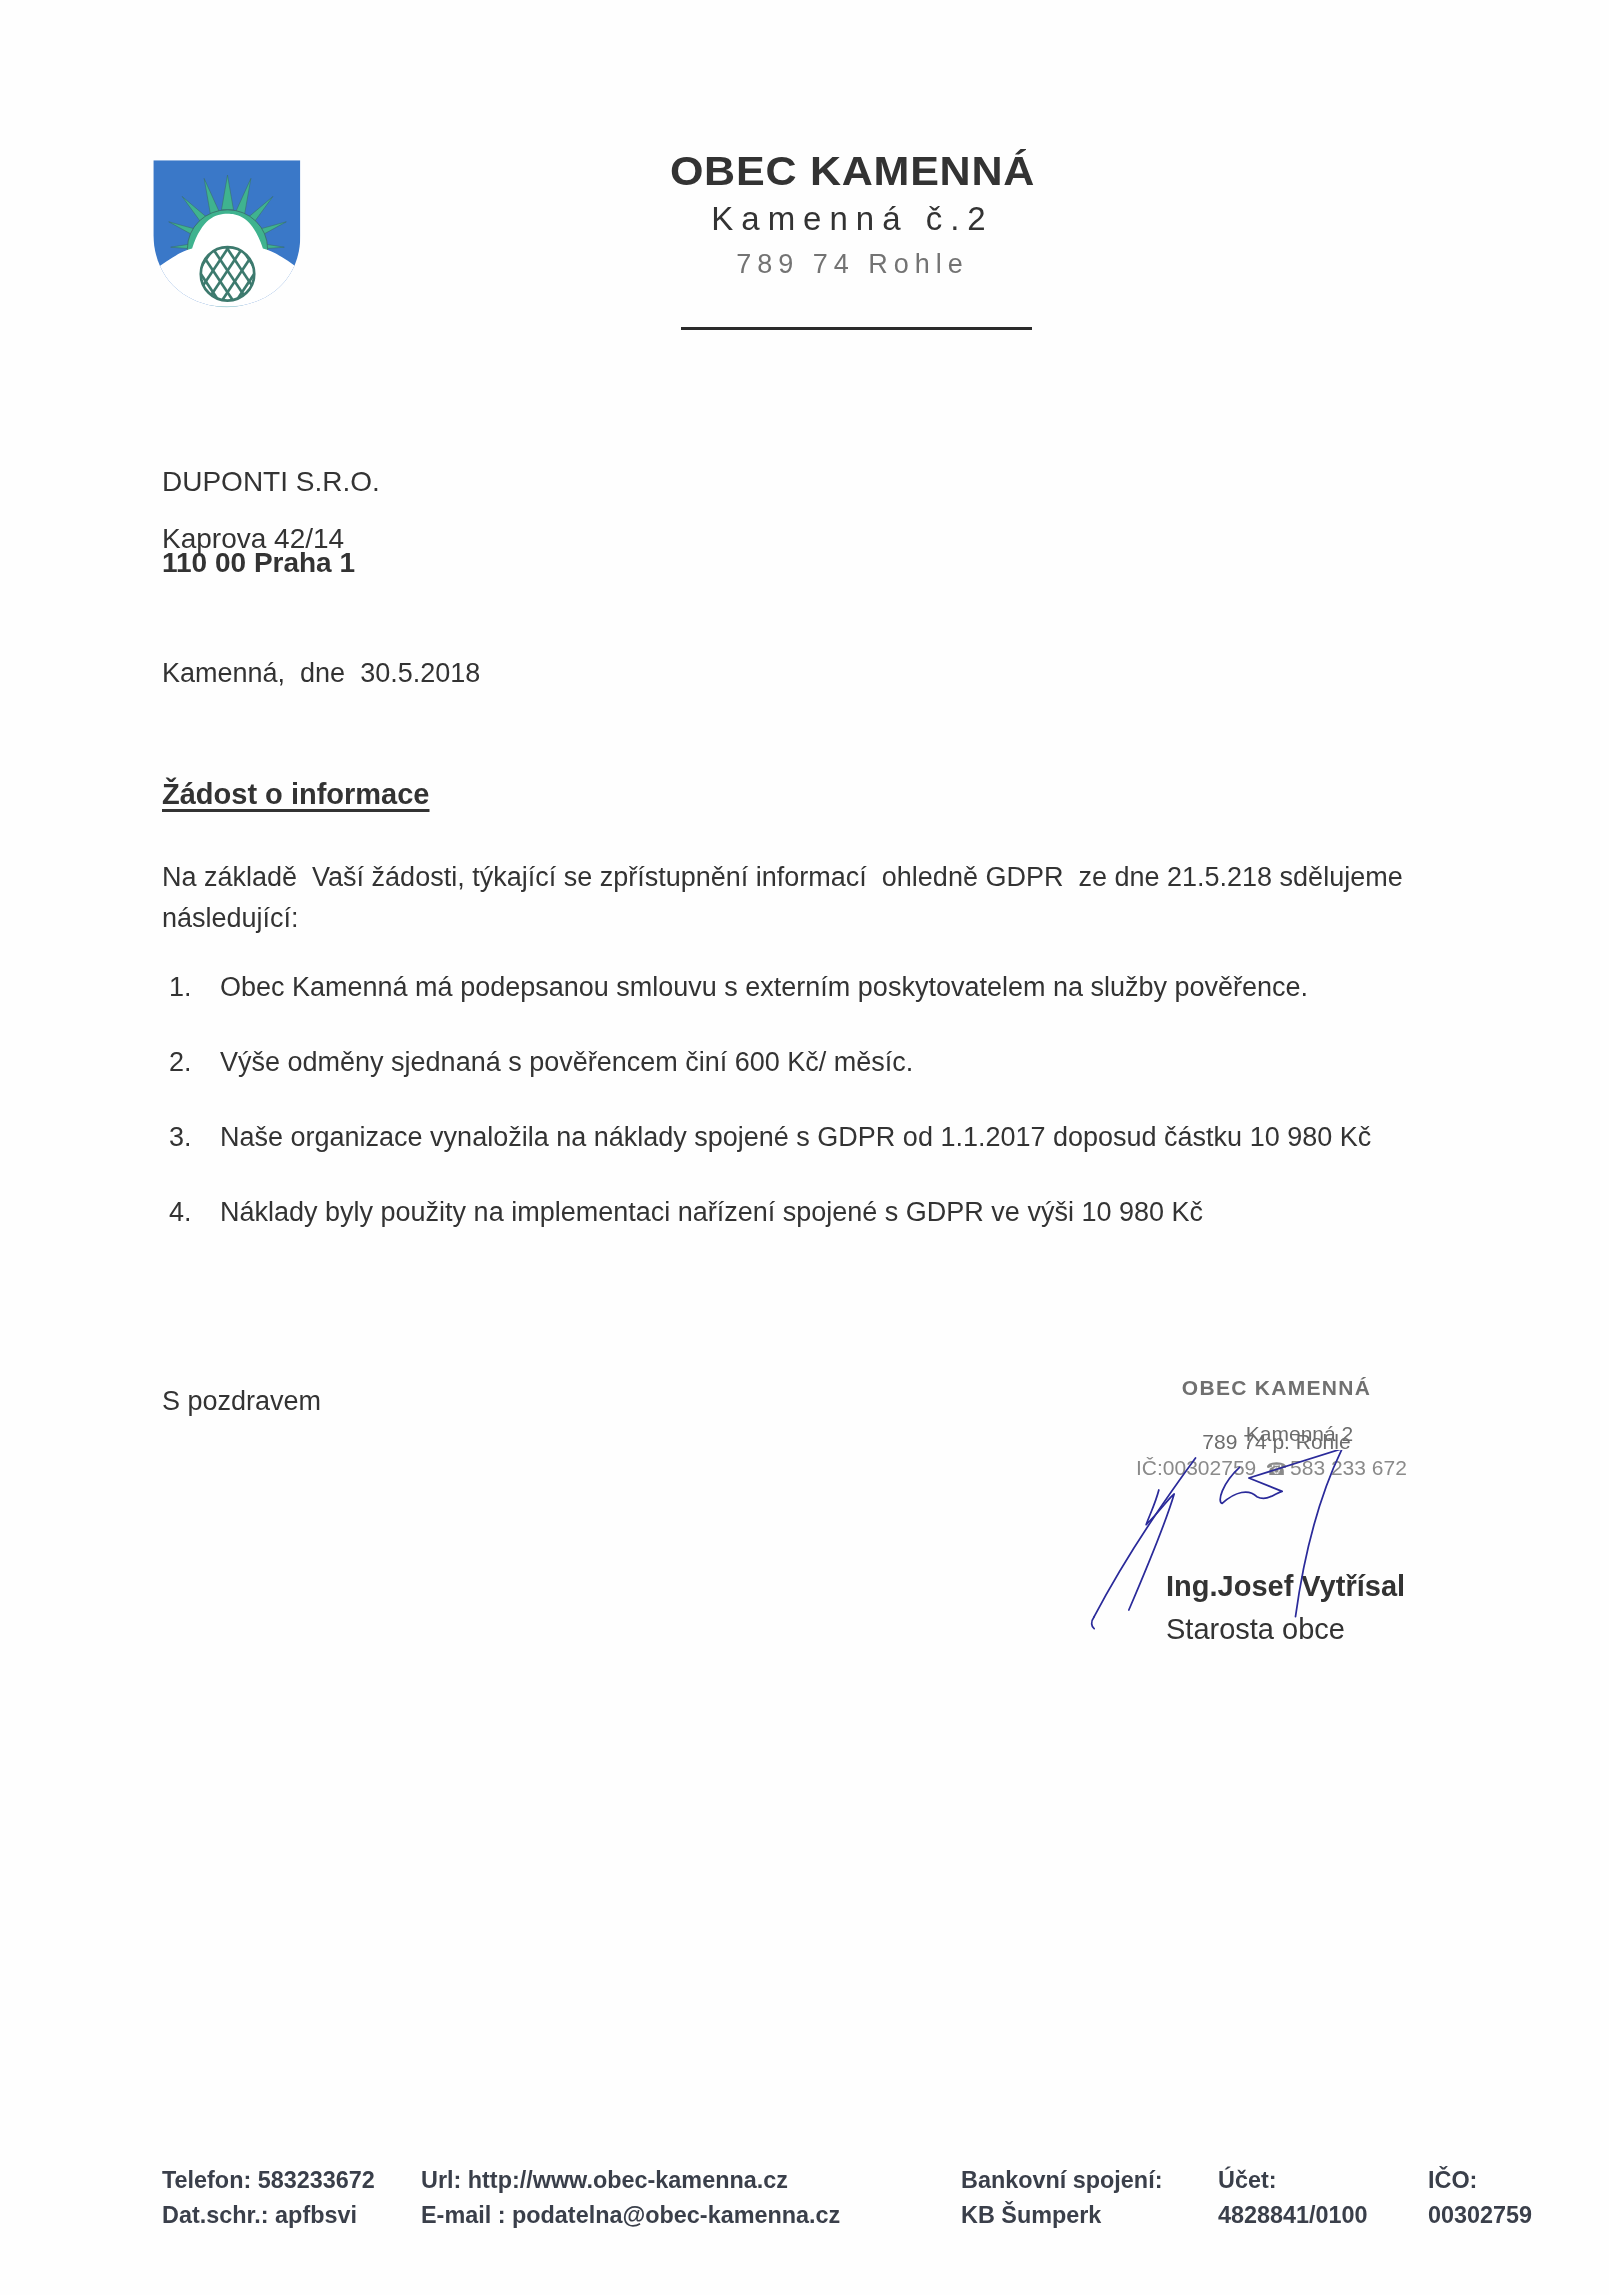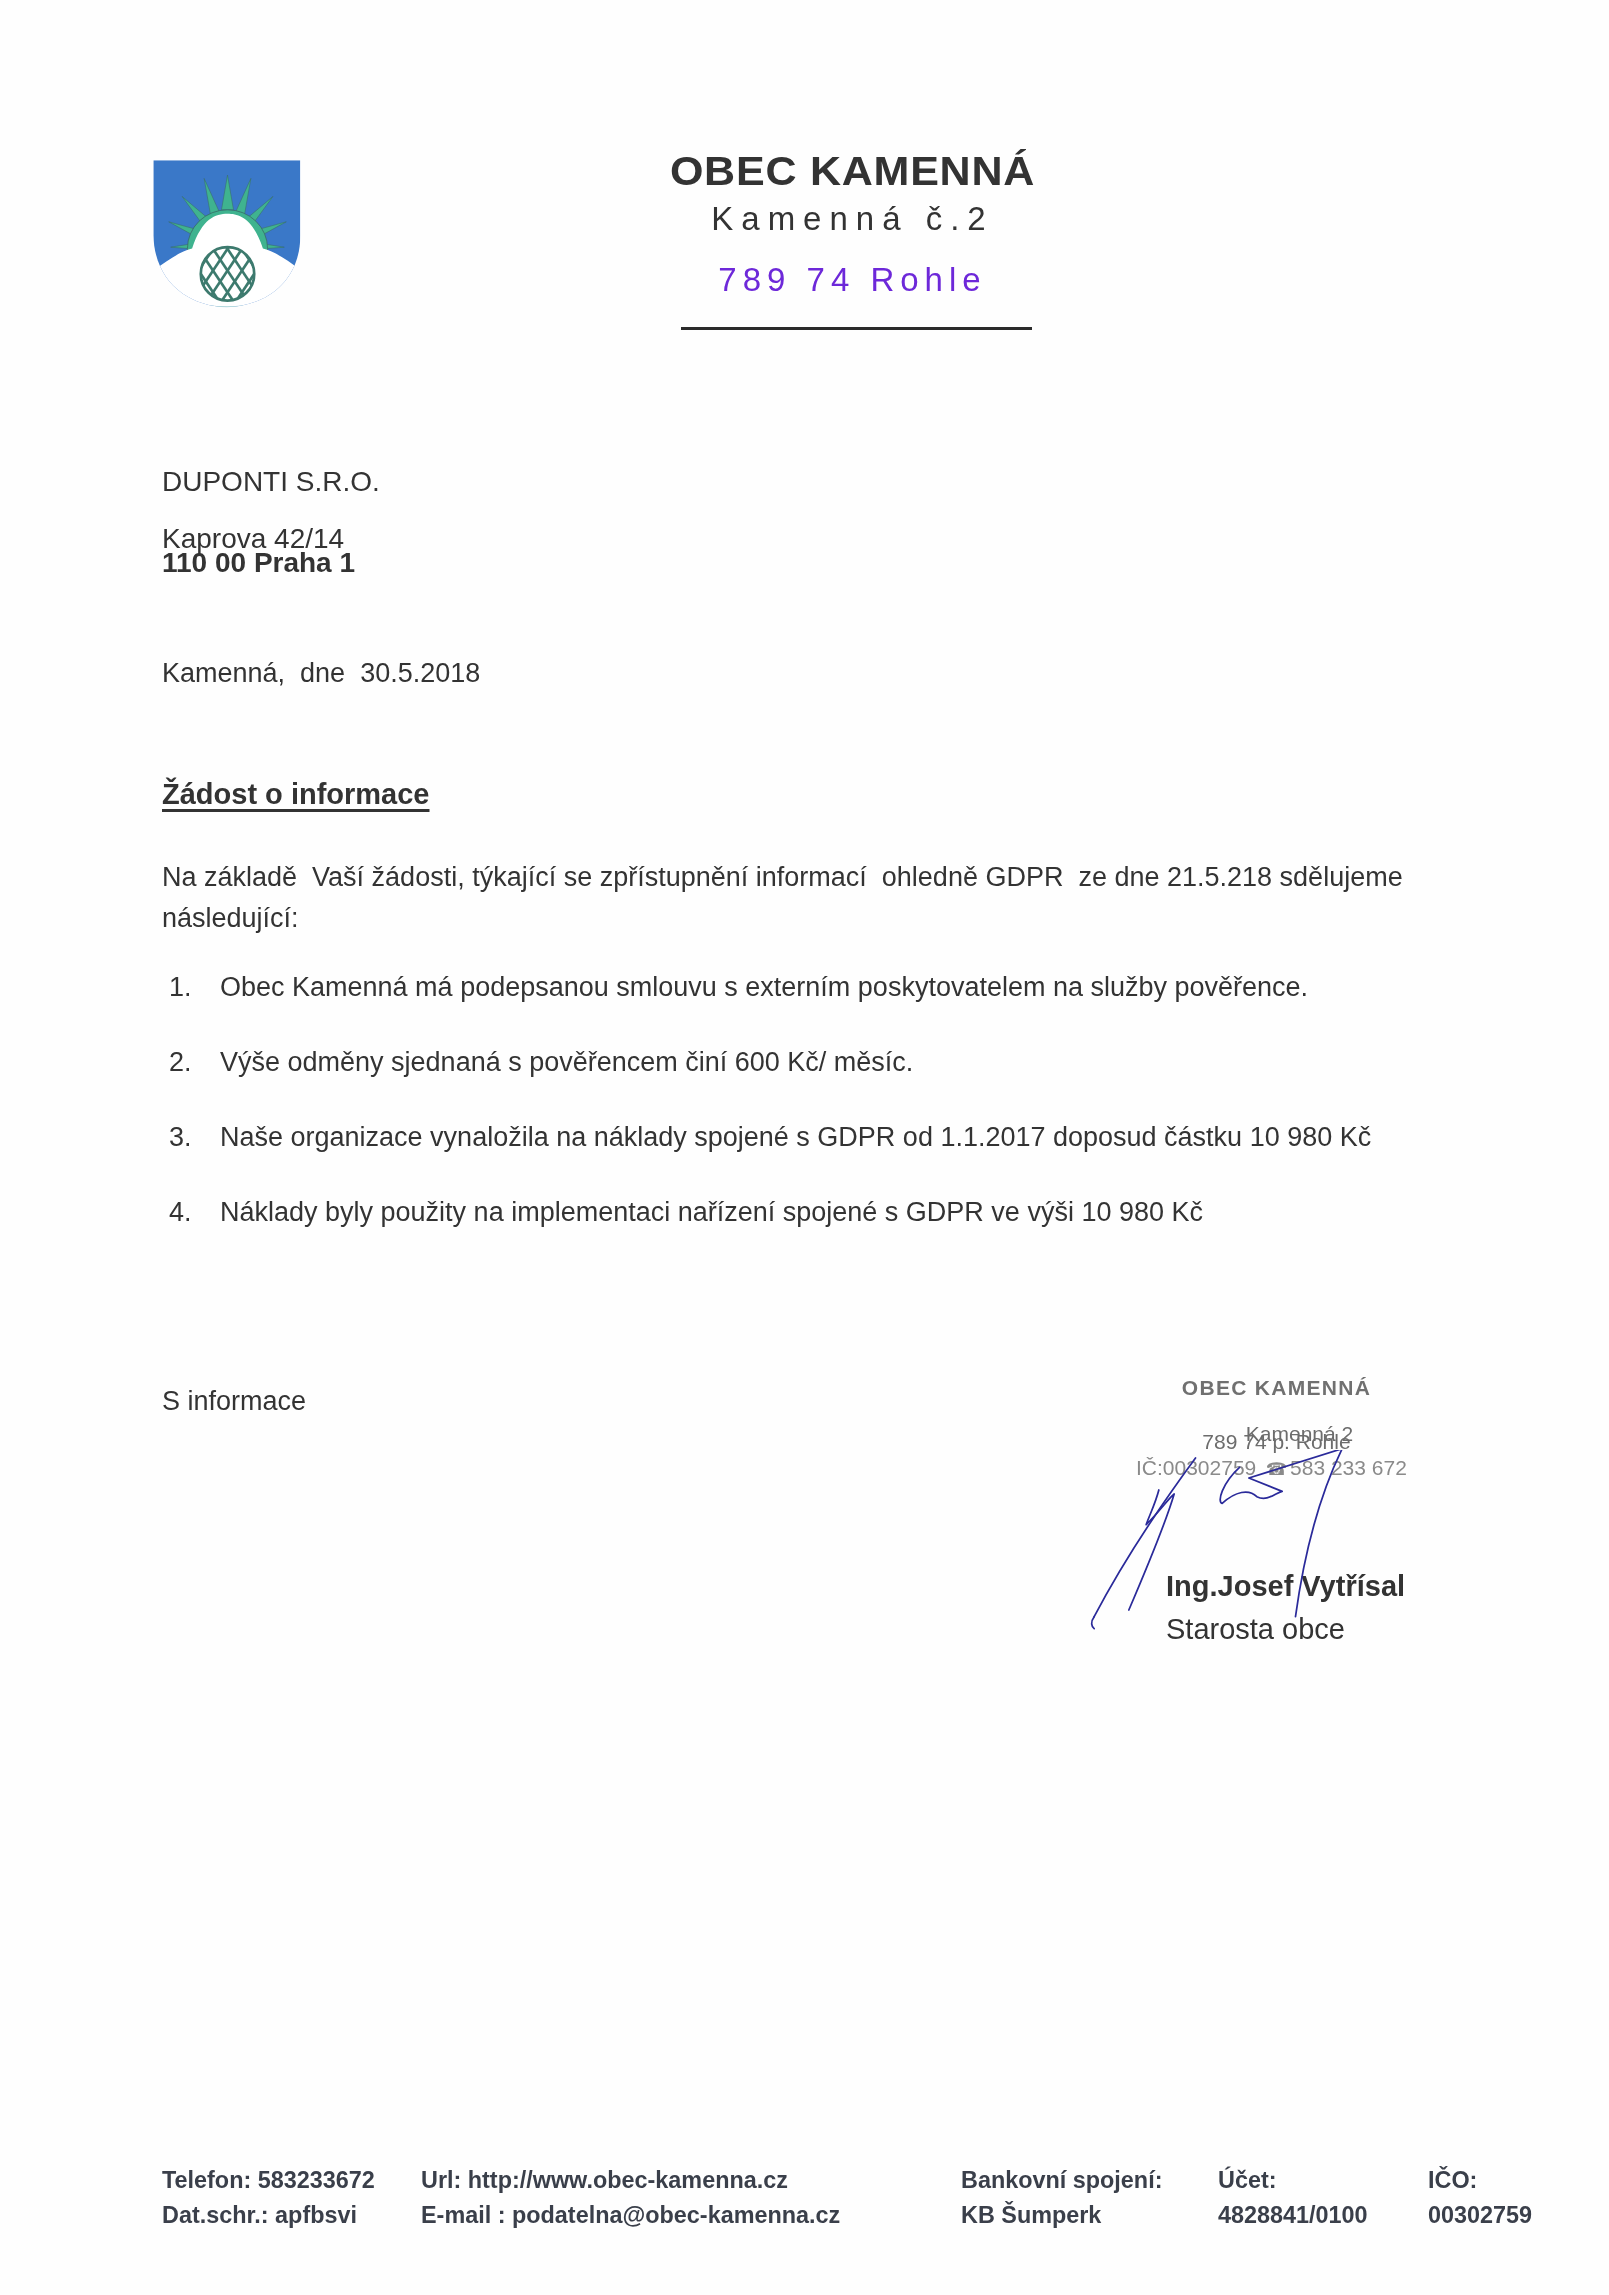--- a/index.html
+++ b/index.html
@@ -20,21 +20,21 @@
       font-family: "Liberation Sans", sans-serif; font-weight: 900;
       font-size: 41px; letter-spacing: 0.7px; color: #333;
       transform: scaleX(1.05);
     }
     #hdr-street {
       left: 672px; top: 200px; width: 361px; text-align: center;
       font-size: 33px; letter-spacing: 8px; color: #333;
     }
     #hdr-city {
       left: 672px; top: 249px; width: 361px; text-align: center;
-      font-size: 33px; letter-spacing: 6px; color: #6d28d9; margin-top: 12px;
+      font-size: 27px; letter-spacing: 6px; color: #737373;
     }
     #hdr-rule {
       left: 681px; top: 327px; width: 351px; height: 3.3px; background: #2b2b2b;
     }
 
     
     .addr { left: 162px; font-size: 28px; line-height: 41px; color: #333; }
     #addr-name { top: 461px; font-weight: normal; }
     #addr-street { top: 502px; margin-top: 16px; }
     #addr-city { top: 542px; font-weight: bold; }
@@ -157,21 +157,21 @@
 </div>
 <div id="item-3" class="abs item">
   <span class="num">3.</span>
   <span>Naše organizace vynaložila na náklady spojené s GDPR od 1.1.2017 doposud částku 10 980 Kč</span>
 </div>
 <div id="item-4" class="abs item">
   <span class="num">4.</span>
   <span>Náklady byly použity na implementaci nařízení spojené s GDPR ve výši 10 980 Kč</span>
 </div>
 
-<div id="closing" class="abs">S informace</div>
+<div id="closing" class="abs">S pozdravem</div>
 
 <div id="stamp-title" class="abs stamp">OBEC KAMENNÁ</div>
 <div id="stamp-street" class="abs stamp">Kamenná 2</div>
 <div id="stamp-city" class="abs stamp">789 74 p. Rohle</div>
 <div id="stamp-ids" class="abs stamp">
   <span>IČ:00302759</span><span class="phone-glyph">☎</span><span>583 233 672</span>
 </div>
 
 <div id="signer-name" class="abs">Ing.Josef Vytřísal</div>
 <div id="signer-role" class="abs">Starosta obce</div>

